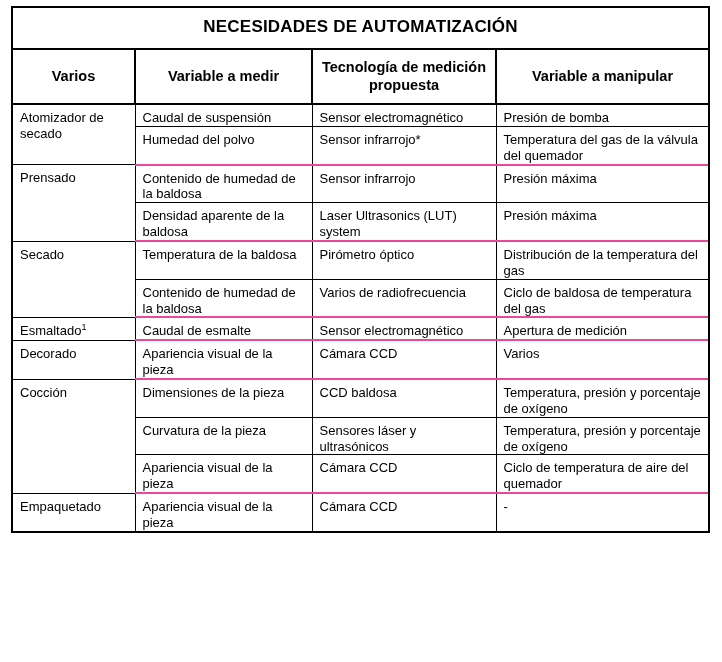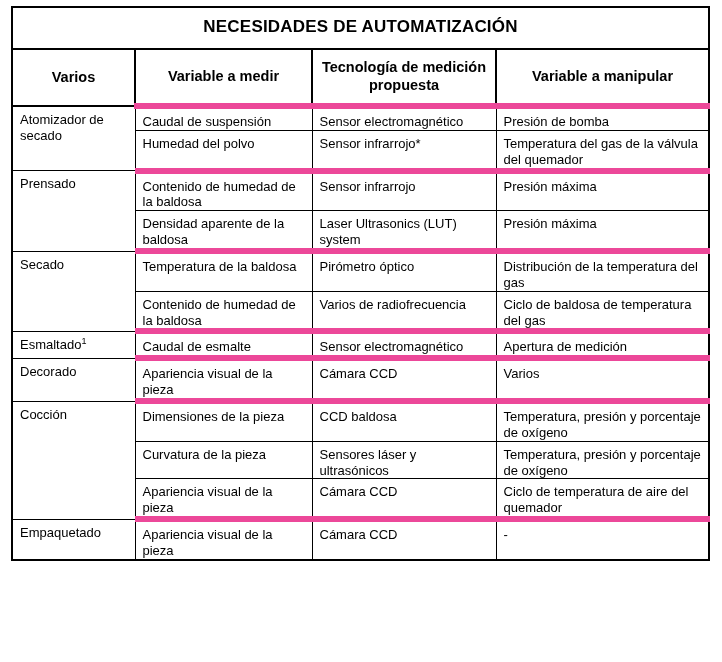--- a/index.html
+++ b/index.html
@@ -83,21 +83,21 @@
     border-top: 1px solid #000000;
     border-bottom: 1px solid #000000;
     border-left: 1px solid #000000;
     border-right: 1px solid #000000;
   }
   td.data-cell.last-col {
     border-right: 2px solid #000000;
   }
   
   tr.group-start td.data-cell {
-    border-top: 6px solid #ec4899;
+    border-top: 2px solid #ec4899;
   }
   
   tr.table-last td.data-cell {
     border-bottom: 2px solid #000000;
   }
   
   col.c-scope  { width: 123px; }
   col.c-meas   { width: 177px; }
   col.c-tech   { width: 184px; }
   col.c-manip  { width: 213px; }

